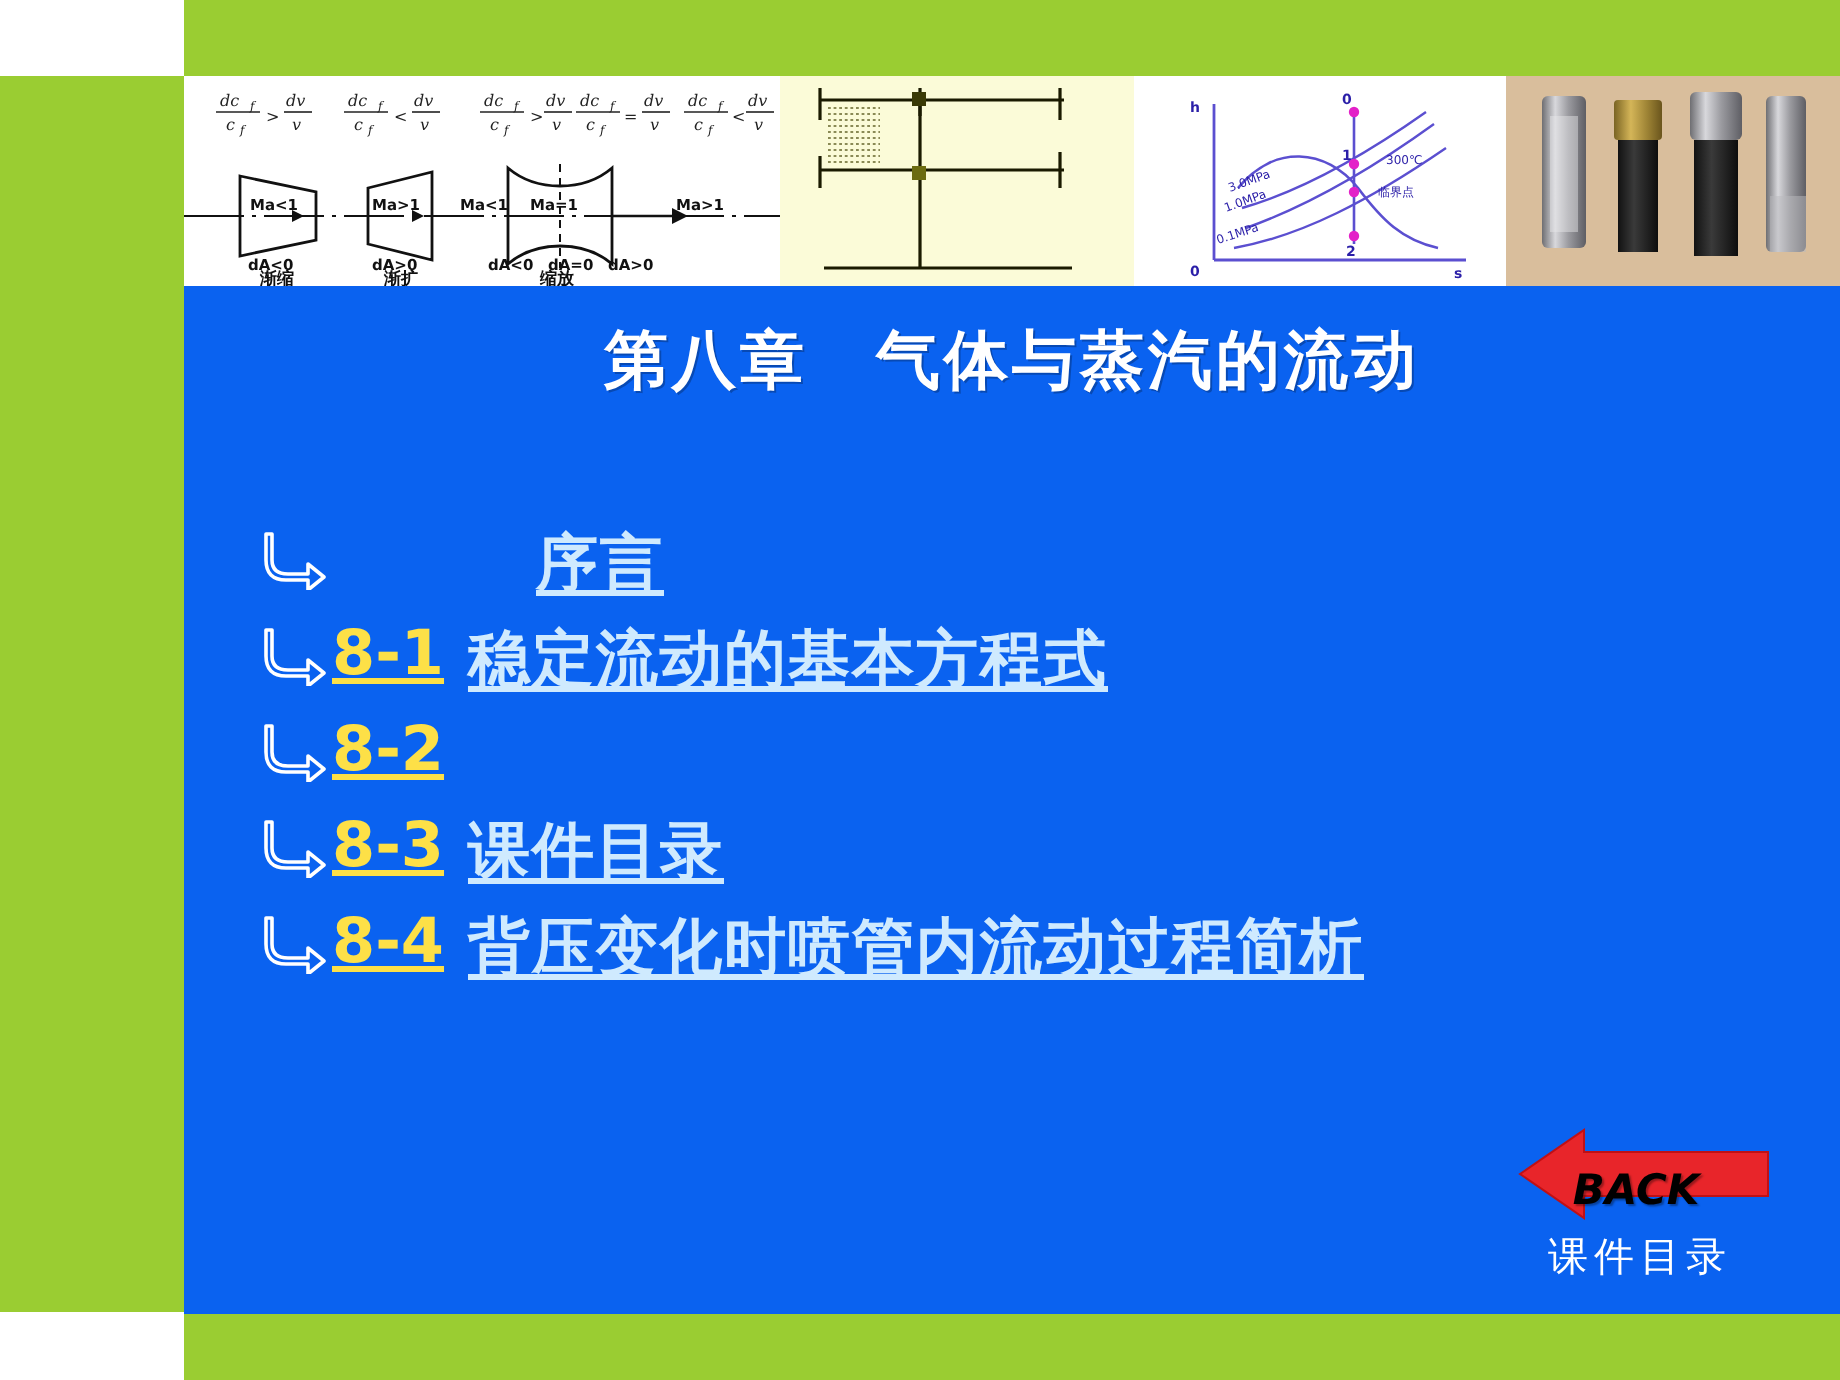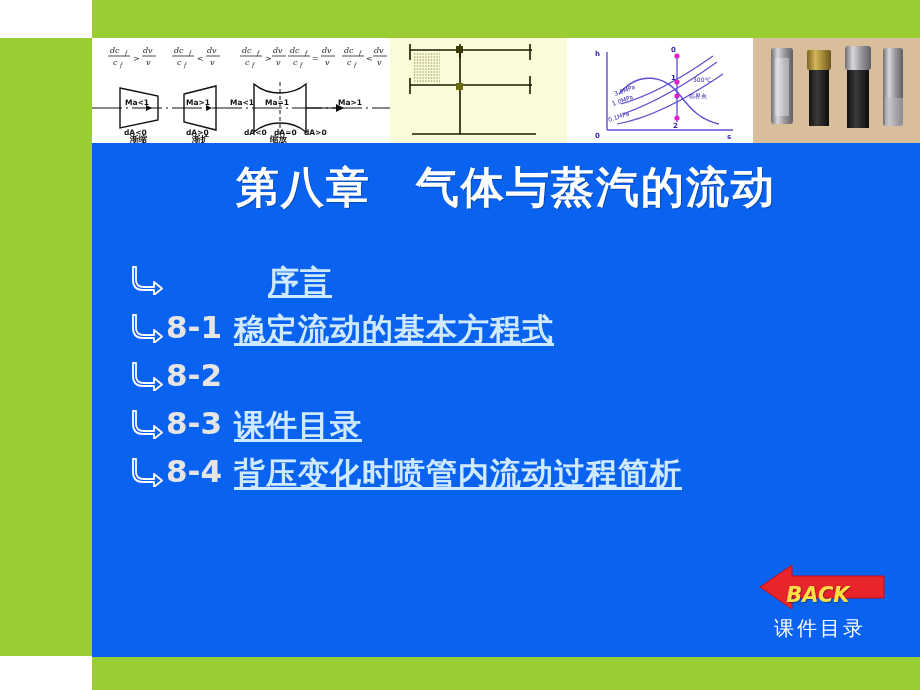--- a/index.html
+++ b/index.html
@@ -69,21 +69,21 @@
   }
 
   
   .slide-title {
     position: absolute;
     left: 0; top: 16px;
     width: 828px;
     text-align: center;
     color: #ffffff;
     font-family: "DejaVu Sans", "Liberation Sans", sans-serif;
-    font-size: 43px;
+    font-size: 32px;
     font-weight: bold;
     letter-spacing: 2px;
     white-space: pre;
     text-shadow: 1px 1px 0 rgba(0,0,0,0.25);
   }
 
   
   .toc {
     position: absolute;
     left: 38px;
@@ -100,26 +100,27 @@
     flex: 0 0 auto;
     width: 34px;
     height: 34px;
     margin-right: 2px;
     display: inline-block;
     color: #ffffff;
   }
   .bullet-icon svg { display: block; }
   .toc-num {
     flex: 0 0 auto;
-    color: #e5e5e5;
+    color: #fde047;
     font-family: "DejaVu Sans", "Liberation Sans", sans-serif;
     font-size: 31px;
     font-weight: bold;
     min-width: 62px;
     letter-spacing: 0px;
+    text-decoration: underline;
   }
   .toc-num.blank { min-width: 96px; }
   .toc-link {
     flex: 0 0 auto;
     color: #CFEAFE;
     font-family: "DejaVu Sans", "Liberation Sans", sans-serif;
     font-size: 31px;
     font-weight: bold;
     text-decoration: underline;
     text-underline-offset: 3px;
@@ -138,21 +139,21 @@
   .back-arrow {
     position: absolute;
     left: 18px; top: 0;
     width: 130px; height: 52px;
   }
   .back-label {
     position: absolute;
     left: 30px; top: 22px;
     width: 96px;
     text-align: center;
-    color: #fde047;
+    color: #000000;
     font-family: "DejaVu Sans", "Liberation Sans", sans-serif;
     font-size: 21px;
     font-weight: bold;
     font-style: italic;
     letter-spacing: 0px;
     pointer-events: none;
     text-shadow: 1px 1px 1px rgba(0,0,0,0.35);
   }
   .back-caption {
     position: absolute;

